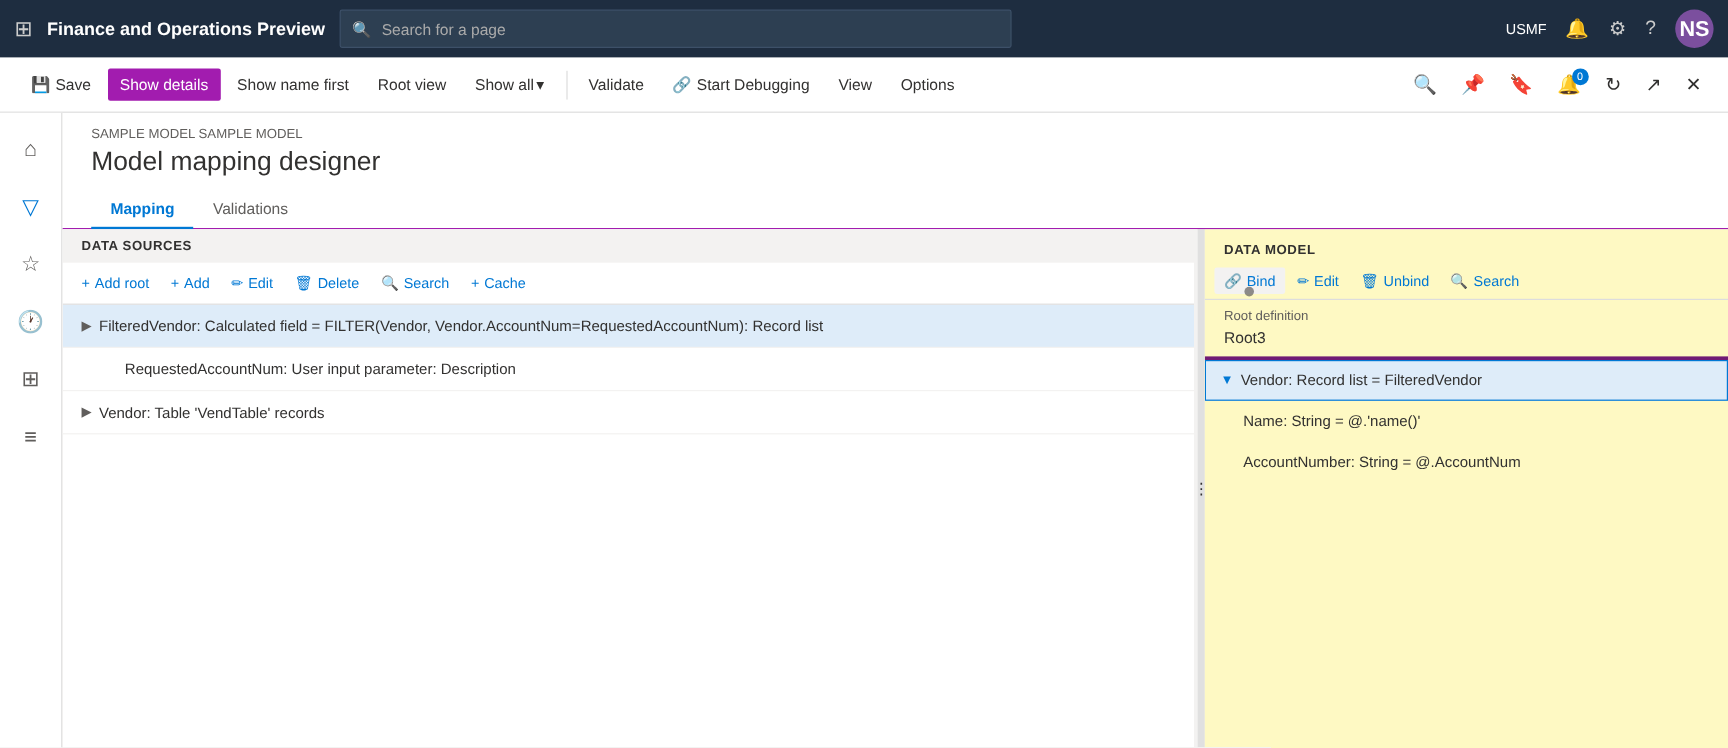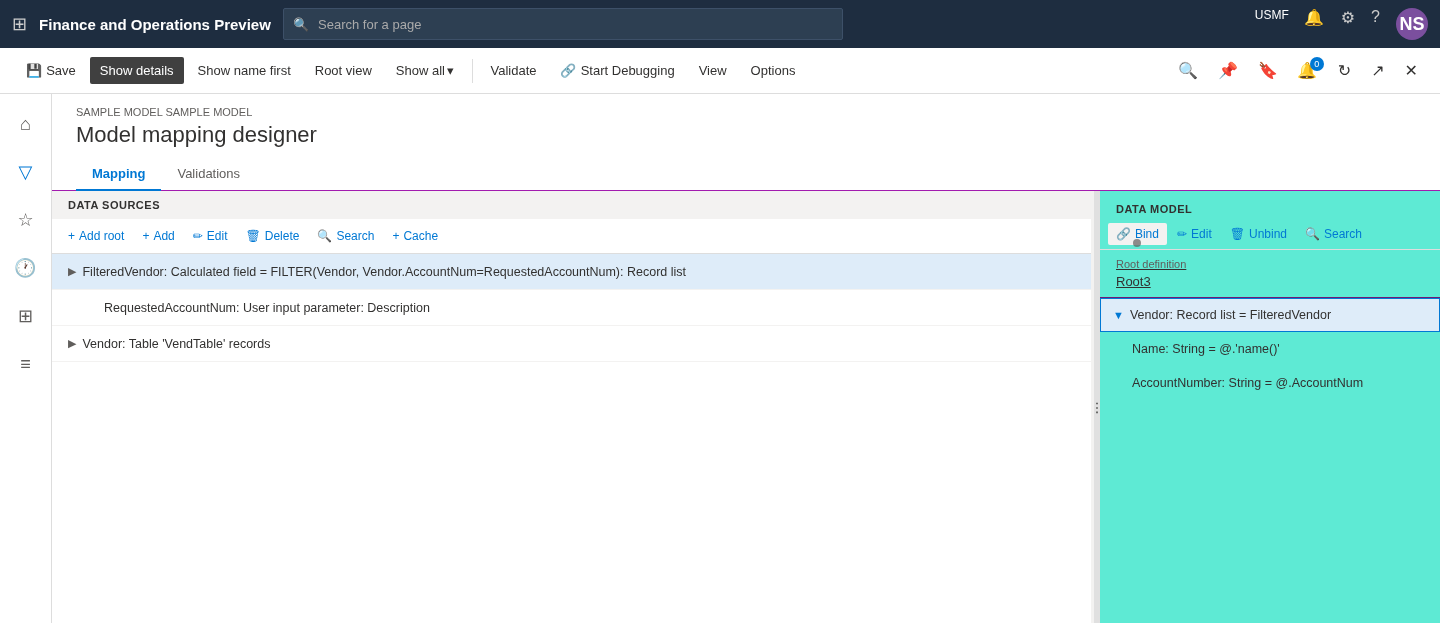--- a/index.html
+++ b/index.html
@@ -13,41 +13,41 @@
     }
     .top-nav .app-grid-icon { font-size: 18px; cursor: pointer; color: #ccc; }
     .top-nav .app-title { font-size: 15px; font-weight: 700; color: #fff; white-space: nowrap; }
     .top-nav .search-bar {
       flex: 1; max-width: 560px;
       background: #2d3f52; border: 1px solid #3d5068;
       border-radius: 2px; display: flex; align-items: center;
       padding: 0 10px; height: 32px; color: #aaa; gap: 8px;
     }
     .top-nav .search-bar span { color: #aaa; font-size: 13px; }
-    .top-nav .right-icons { margin-left: auto; display: flex; align-items: flex-start; gap: 16px; color: #ccc; font-size: 16px; }
+    .top-nav .right-icons { margin-left: auto; display: flex; align-items: center; gap: 16px; color: #ccc; font-size: 16px; }
     .top-nav .company-badge { font-size: 12px; color: #fff; }
     .top-nav .avatar {
       width: 32px; height: 32px; border-radius: 50%;
       background: #7b4f9e; display: flex; align-items: center;
       justify-content: center; font-size: 18px; font-weight: 600; color: #fff;
     }
 
     
     .toolbar {
       display: flex; align-items: center;
       background: #fff; border-bottom: 1px solid #ddd;
       height: 46px; padding: 0 16px; gap: 4px;
     }
     .toolbar .btn {
       display: flex; align-items: center; gap: 4px;
       padding: 6px 10px; border: none; background: transparent;
       cursor: pointer; color: #323130; font-size: 13px; border-radius: 2px;
       white-space: nowrap;
     }
-    .toolbar .btn.active { background: #404040; color: #fff; }
+    .toolbar .btn.active { background: #a21caf; color: #fff; }
     .toolbar .separator { width: 1px; height: 24px; background: #ddd; margin: 0 4px; }
     .toolbar .dropdown-btn { display: flex; align-items: center; gap: 2px; }
 
     
     .main-layout { display: flex; height: calc(623px - 48px - 46px); }
 
     
     .side-nav {
       width: 52px; background: #fff; border-right: 1px solid #ddd;
       display: flex; flex-direction: column; align-items: center;
@@ -106,37 +106,37 @@
     .tree-item .expand-icon { color: #605e5c; margin-right: 6px; font-size: 11px; flex-shrink: 0; }
     .tree-item .item-text { font-size: 12.5px; color: #323130; }
 
     
     .drag-handle {
       width: 6px; background: #e0e0e0; cursor: col-resize;
       display: flex; align-items: center; justify-content: center;
     }
 
     
-    .right-panel { width: 340px; background: #5eead4; display: flex; flex-direction: column; overflow: hidden; }
+    .right-panel { width: 436px; background: #fef9c3; display: flex; flex-direction: column; overflow: hidden; }
     .right-panel .section-label {
       font-size: 11px; font-weight: 600; color: #323130; letter-spacing: 0.5px;
       text-transform: uppercase; padding: 12px 16px 4px 16px;
     }
     .right-panel .action-bar {
       display: flex; align-items: center; gap: 2px;
       padding: 4px 8px; border-bottom: 1px solid #ddd;
     }
     .right-panel .action-bar .btn {
       display: flex; align-items: center; gap: 4px;
       padding: 4px 8px; border: none; background: transparent;
       cursor: pointer; color: #0078d4; font-size: 12px; border-radius: 2px;
     }
     .right-panel .action-bar .btn.cursor-hover { background: #f3f2f1; }
 
-    .root-def-section { padding: 8px 16px; border-bottom: 1px solid #701a75; text-decoration: underline; }
+    .root-def-section { padding: 8px 16px; border-bottom: 3px solid #701a75; }
     .root-def-label { font-size: 11px; color: #605e5c; margin-bottom: 4px; }
     .root-def-value { font-size: 13px; color: #323130; }
 
     .data-model-tree { flex: 1; overflow-y: auto; }
     .dm-item {
       display: flex; align-items: center;
       padding: 7px 12px; cursor: pointer;
       min-height: 34px;
     }
     .dm-item.selected { background: #deecf9; border: 1px solid #0078d4; }

